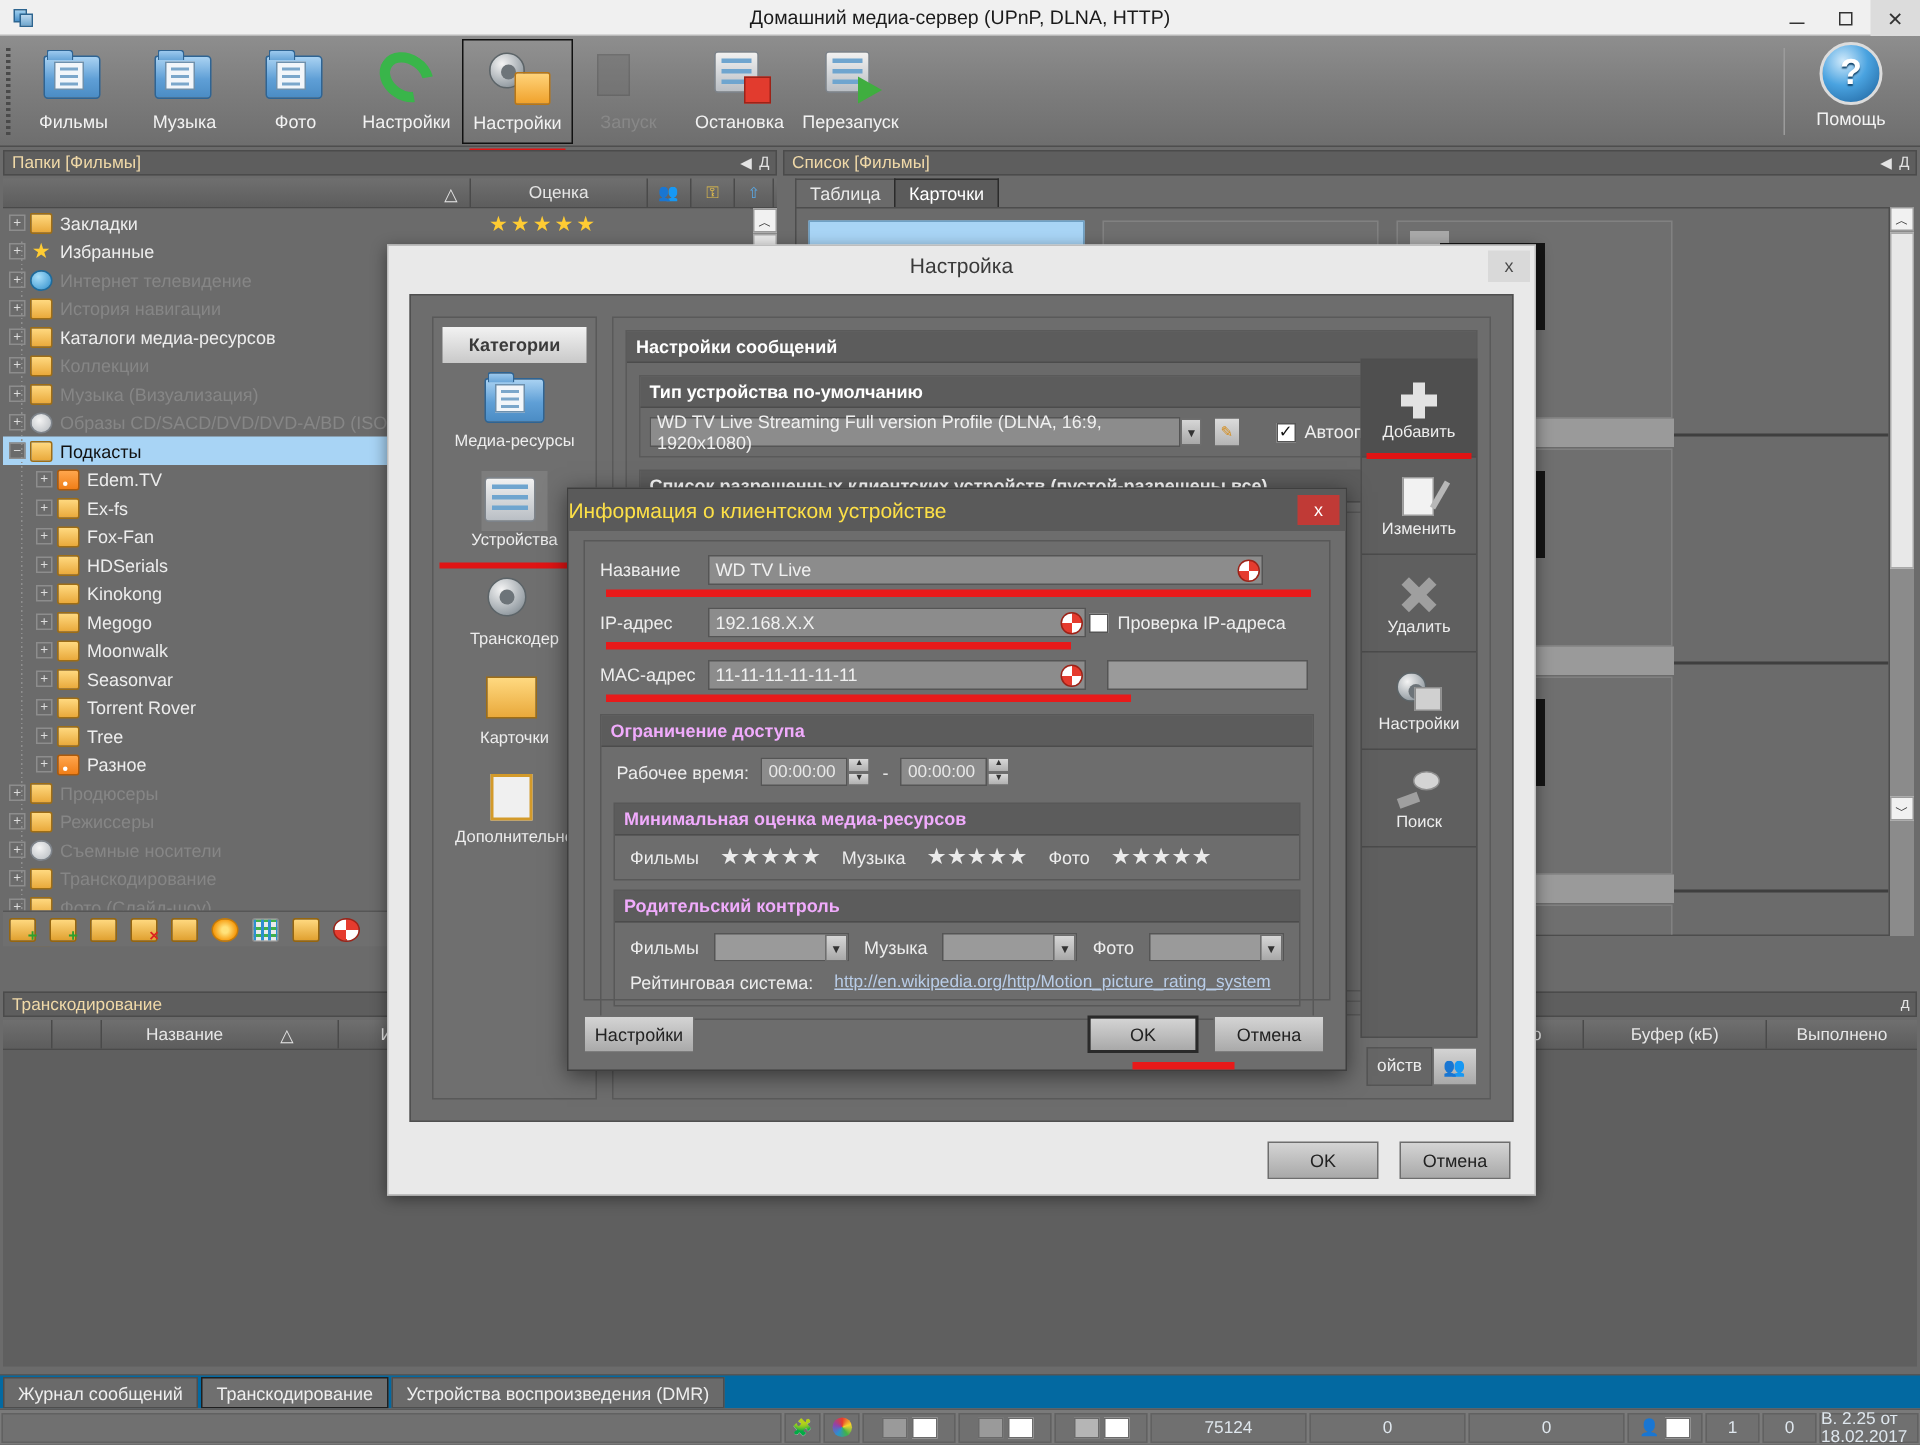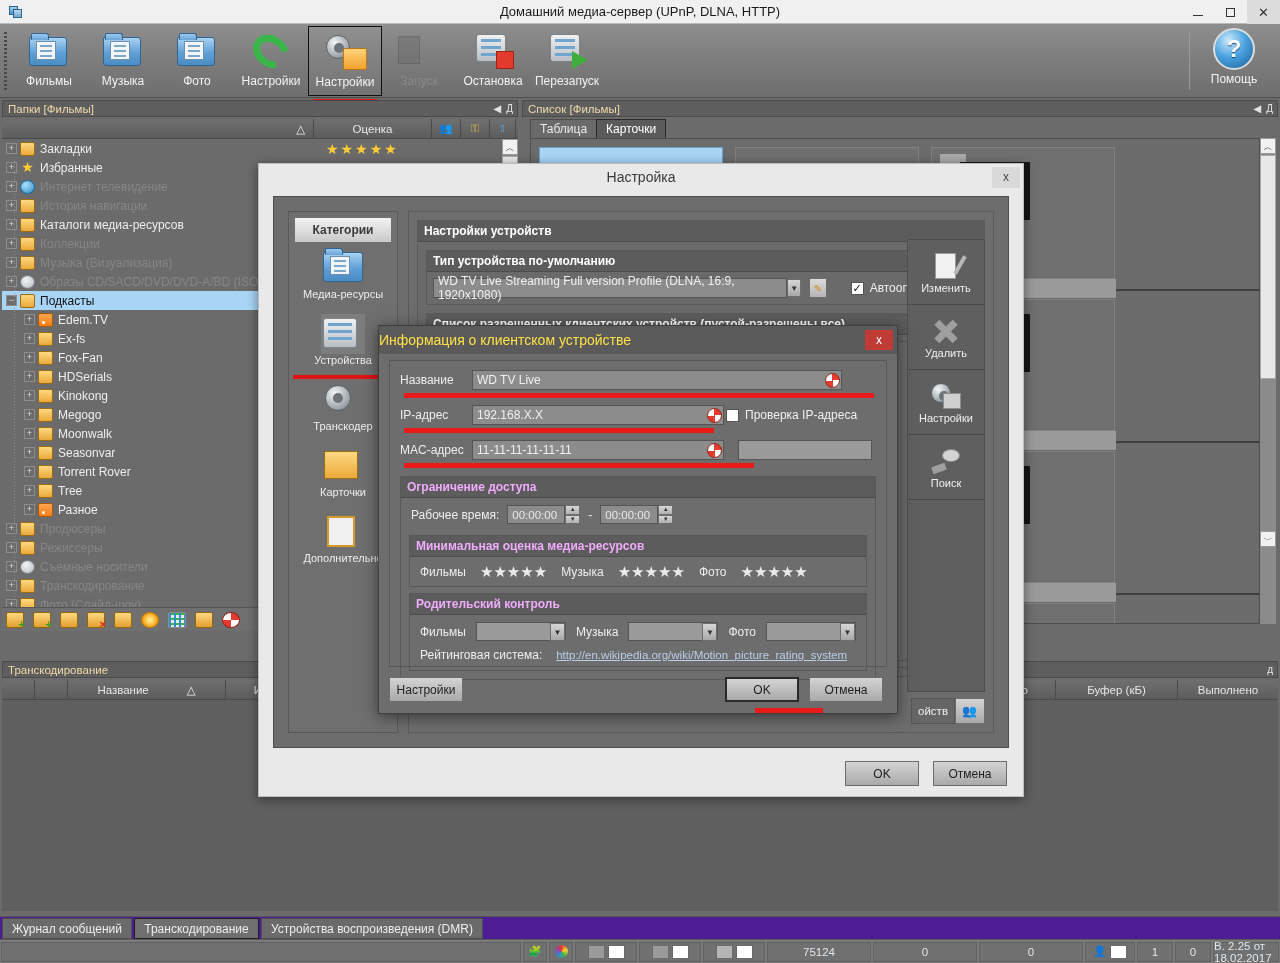--- a/index.html
+++ b/index.html
@@ -155,21 +155,21 @@
 
   
   .trans-wrap { position:absolute; left:2px; top:661px; width:1276px; height:250px; }
   .tr-cols { position:absolute; left:0; top:19px; width:1276px; height:20px; display:flex;
     background: linear-gradient(#6f6f6f,#5d5d5d); border-bottom:1px solid #4a4a4a; }
   .tr-cols .c { border-right:1px solid #4a4a4a; display:flex; align-items:center; justify-content:center;
     font-size:11.5px; color:#e6e6e6;}
   .tr-body { position:absolute; left:0; top:39px; width:1276px; bottom:0; background:#5f5f5f; }
 
   
-  .bottom-tabs { position:absolute; left:0; top:916px; width:1280px; height:23px; background:#4c1d95; border-top:1px solid #555;}
+  .bottom-tabs { position:absolute; left:0; top:916px; width:1280px; height:23px; background:#0369a1; border-top:1px solid #555;}
   .btab { display:inline-flex; align-items:center; height:21px; padding:0 9px; font-size:12px; color:#eee;
     border:1px solid #4d4d4d; margin-top:1px; background:#6a6a6a; margin-left:-1px;}
   .btab.active { border-color:#1f1f1f; background:#6f6f6f; }
   .statusbar { position:absolute; left:0; top:939px; width:1280px; height:24px;
     background:#7a7a7a; border-top:1px solid #5a5a5a; display:flex; align-items:center; }
   .sb-cell { height:20px; margin:2px 1px; border:1px solid #616161; background:#707070;
     display:flex; align-items:center; justify-content:center; font-size:11.5px; color:#dfe7ee; }
   .sb-chip { width:17px; height:14px; border:1px solid #6a6a6a; }
   .sb-pair { display:flex; align-items:center; gap:3px; padding:0 5px; }
 
@@ -716,21 +716,21 @@
         <div class="cat">
           <div class="cicon">
               <div style="position:absolute;left:6px;top:4px;width:28px;height:31px;background:#f0f0f0;border:2px solid #d39a2a"></div>
             </div>
           <div class="clbl">Дополнительно</div>
         </div>
       </div>
 
       <div class="dev-panel">
         <div class="grp">
-          <div class="grp-hdr">Настройки устройств</div>
+          <div class="grp-hdr">Настройки сообщений</div>
           <div class="grp">
             <div class="grp-hdr">Тип устройства по-умолчанию</div>
             <div class="row">
               <div class="inp" style="width:390px">WD TV Live Streaming Full version Profile (DLNA, 16:9, 1920x1080)</div>
               <div class="combo-arrow" style="margin-left:-8px">▼</div>
               <div class="tool-sq">
                   <span style="font-size:10px;color:#d58b18">✎</span>
                 </div>
               <div style="margin-left:16px;display:flex;align-items:center;gap:6px">
                 <span class="chk">✓</span>
@@ -738,20 +738,28 @@
               </div>
             </div>
           </div>
           <div class="grp">
             <div class="grp-hdr">Список разрешенных клиентских устройств (пустой-разрешены все)</div>
             <div style="height:320px;background:#6a6a6a;margin:6px;border:1px solid #585858"></div>
           </div>
         </div>
 
         <div class="sidebtns">
+          <div class="sbtn sel">
+            <div class="sicon">
+              <div style="position:absolute;left:13px;top:4px;width:8px;height:24px;background:#e2e2e2"></div>
+              <div style="position:absolute;left:5px;top:12px;width:24px;height:8px;background:#e2e2e2"></div>
+            </div>
+            <div class="slbl">Добавить</div>
+            <div class="s-ul"></div>
+          </div>
           <div class="sbtn">
             <div class="sicon">
                 <div style="position:absolute;left:6px;top:2px;width:21px;height:26px;background:#f2f2f2;border:1px solid #9b9b9b"></div>
                 <div style="position:absolute;right:1px;top:4px;width:4px;height:20px;background:#b7b7b7;transform:rotate(30deg)"></div>
               </div>
             <div class="slbl">Изменить</div>
           </div>
           <div class="sbtn">
             <div class="sicon">
               <div style="position:absolute;left:4px;top:12px;width:26px;height:7px;background:#9f9f9f;transform:rotate(45deg)"></div>
@@ -874,21 +882,21 @@
             <span class="pcombo">
                 <span class="combo-arrow">▼</span>
               </span>
             <span style="font-size:12px;color:#ededed">Фото</span>
             <span class="pcombo">
                 <span class="combo-arrow">▼</span>
               </span>
           </div>
           <div class="row" style="padding:0 10px 8px;gap:14px">
             <span style="font-size:12px;color:#ededed">Рейтинговая система:</span>
-            <span class="lnk">http://en.wikipedia.org/wiki/Motion_picture_rating_system</span>
+            <span class="lnk">http://en.wikipedia.org/http/Motion_picture_rating_system</span>
           </div>
         </div>
       </div>
     </div>
 
     <div class="cdlg-btns">
       <div class="cbtn" style="left:10px">Настройки</div>
       <div class="cbtn focus" style="left:346px">OK</div>
       <div class="cbtn" style="left:430px">Отмена</div>
       <div class="redbar" style="left:376px;width:68px;bottom:-8px"></div>

